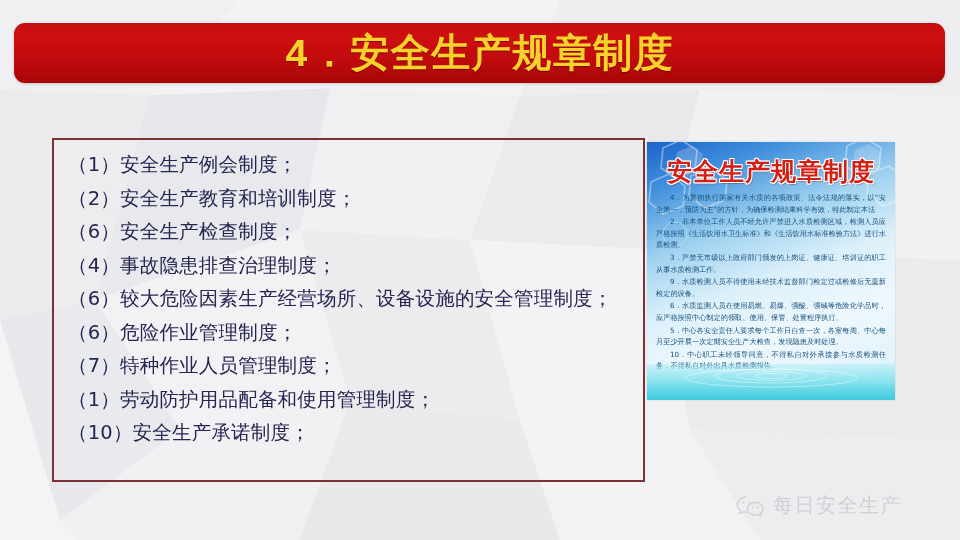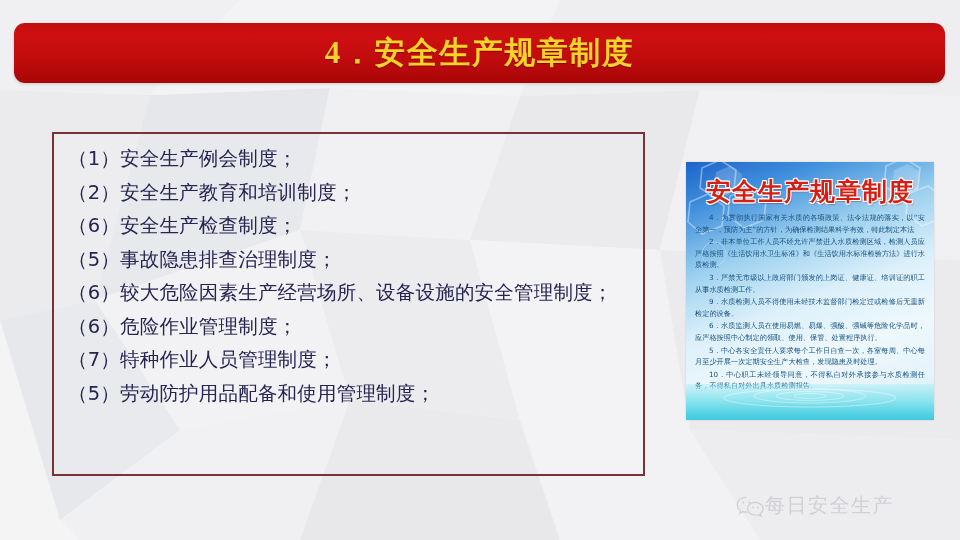--- a/index.html
+++ b/index.html
@@ -41,33 +41,33 @@
     height: 60px;
     border-radius: 11px;
     background: linear-gradient(180deg, #c40d10 0%, #cf0f10 22%, #c00b0d 62%, #a80507 100%);
     box-shadow: 0 1px 3px rgba(0,0,0,0.18);
     display: flex;
     align-items: center;
     justify-content: center;
   }
   #title-text {
     color: #f7d22b;
-    font-size: 31px;
+    font-size: 39px;
     font-weight: bold;
     letter-spacing: 1.5px;
     white-space: nowrap;
     text-shadow: 0 1px 1px rgba(90,0,0,0.55);
-    font-family: Liberation Serif, serif;
+    font-family: Liberation Mono, monospace;
   }
 
   
   #list-box {
     position: absolute;
     left: 52px;
-    top: 132px;
+    top: 138px;
     width: 593px;
     height: 344px;
     border: 2px solid #7b3236;
     background: rgba(255,255,255,0.10);
     box-sizing: border-box;
   }
   #list-inner {
     position: absolute;
     left: 14px;
     top: 8px;
@@ -78,28 +78,27 @@
     font-size: 19.5px;
     line-height: 33.5px;
     white-space: nowrap;
     font-family: "DejaVu Sans", "Liberation Sans", sans-serif;
     letter-spacing: 0.2px;
   }
 
   
   #poster {
     position: absolute;
-    left: 686px;
+    left: 647px;
     top: 142px;
     width: 248px;
     height: 258px;
     overflow: hidden;
     background: linear-gradient(160deg, #1d63c9 0%, #3f8fdc 14%, #9fd2ef 34%, #dcf0fa 52%, #eef8fd 70%, #e4f4fb 86%, #cdeef7 100%);
     box-shadow: 0 0 2px rgba(0,0,0,0.12);
-    margin-top: 20px;
   }
   .poster-hexes {
     position: absolute;
     inset: 0;
     pointer-events: none;
   }
   .poster-hexes svg { display:block; width:248px; height:341px; }
 
   #poster-title {
     position: absolute;
@@ -145,21 +144,21 @@
   }
   .poster-ripple svg { display:block; width:248px; height:36px; opacity:0.75; }
 
   
   #watermark {
     position: absolute;
     left: 735px;
     top: 492px;
     display: flex;
     align-items: center;
-    gap: 0;
+    gap: 8px;
     opacity: 0.55;
   }
   #wechat-icon svg { display: block; }
   #watermark-text {
     color: #b9babe;
     font-size: 20px;
     letter-spacing: 1.5px;
     font-family: "DejaVu Sans", "Liberation Sans", sans-serif;
   }
 </style>
@@ -193,25 +192,26 @@
 
   <div id="title-bar">
     <div id="title-text">4．安全生产规章制度</div>
   </div>
 
   <div id="list-box">
     <div id="list-inner">
       <div class="list-item">（1）安全生产例会制度；</div>
       <div class="list-item">（2）安全生产教育和培训制度；</div>
       <div class="list-item">（6）安全生产检查制度；</div>
-      <div class="list-item">（5）事故隐患排查治理制度；</div>
+      <div class="list-item">（4）事故隐患排查治理制度；</div>
       <div class="list-item">（6）较大危险因素生产经营场所、设备设施的安全管理制度；</div>
       <div class="list-item">（6）危险作业管理制度；</div>
       <div class="list-item">（7）特种作业人员管理制度；</div>
-      <div class="list-item">（5）劳动防护用品配备和使用管理制度；</div>
+      <div class="list-item">（1）劳动防护用品配备和使用管理制度；</div>
+      <div class="list-item">（10）安全生产承诺制度；</div>
     </div>
   </div>
 
   <div id="poster">
     <div class="poster-hexes">
       <svg viewBox="0 0 248 341" xmlns="http://www.w3.org/2000/svg">
         <g fill="none" stroke="#ffffff" stroke-opacity="0.40" stroke-width="1.6">
           <polygon points="16,6 34,-2 50,8 48,28 30,36 14,26"></polygon>
           <polygon points="44,34 64,26 80,38 78,58 58,66 42,54"></polygon>
           <polygon points="4,40 22,32 38,44 36,64 16,72 2,60"></polygon>

